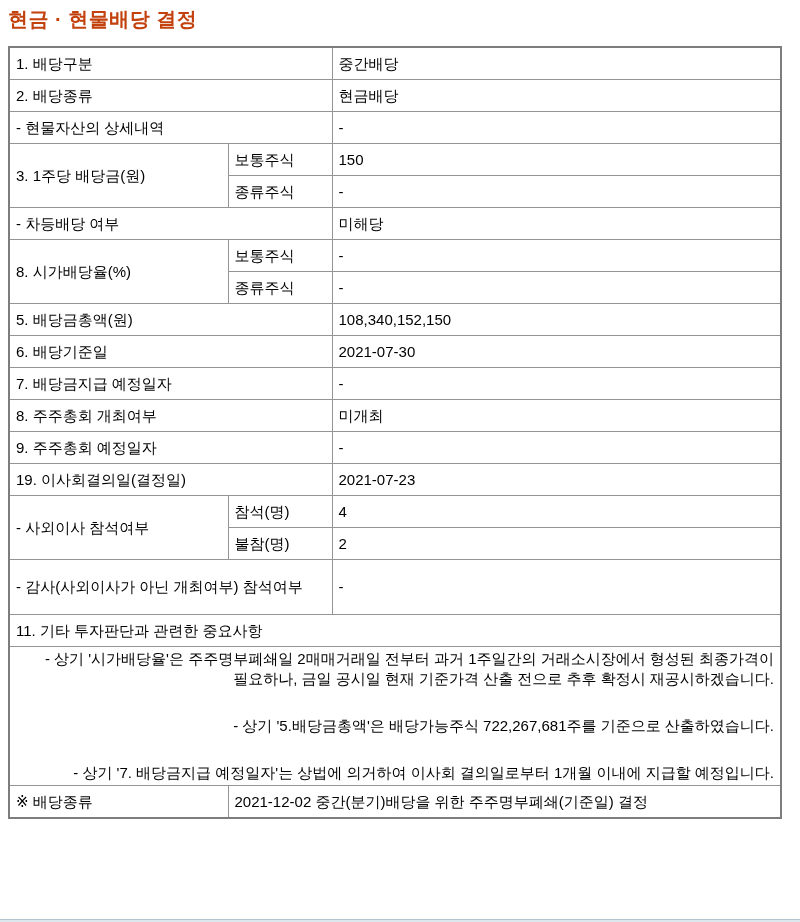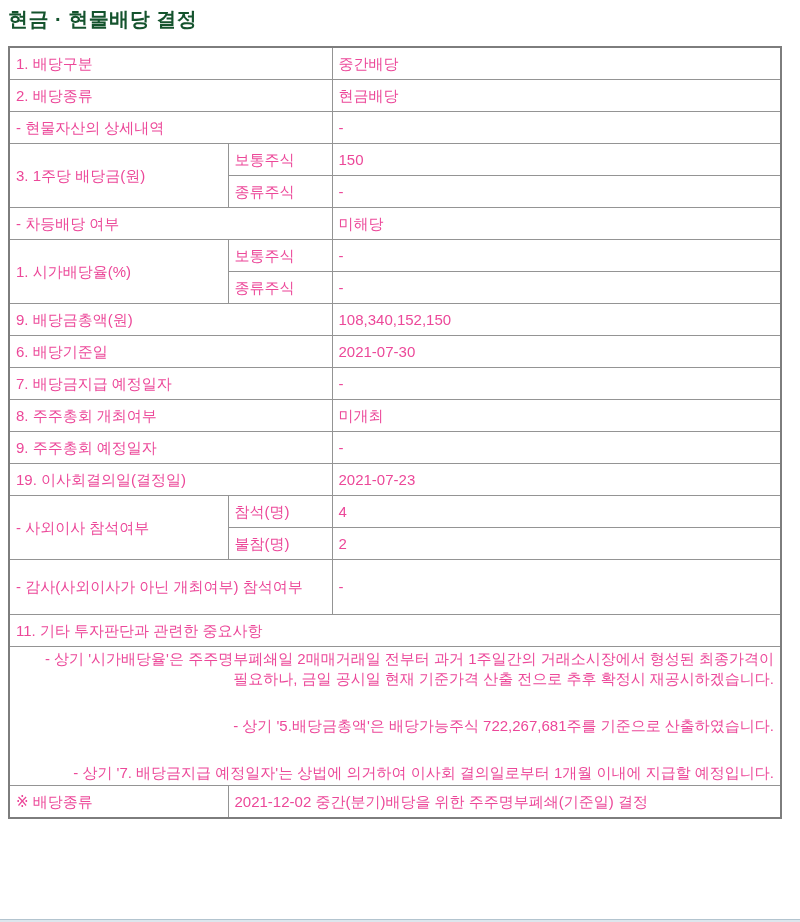--- a/index.html
+++ b/index.html
@@ -14,31 +14,31 @@
   .page {
     position: relative;
     width: 800px;
     height: 922px;
     background: #ffffff;
   }
   .doc-title {
     margin: 6px 0 0 8px;
     font-size: 20px;
     font-weight: bold;
-    color: #14532d;
+    color: #c2410c;
     letter-spacing: 0.5px;
   }
   table.disclosure {
     border-collapse: collapse;
     table-layout: fixed;
     width: 772px;
     margin: 13px 0 0 8px;
     border: 2px solid #7d7d7d;
     font-size: 15px;
-    color: #ec4899;
+    color: #000000;
   }
   table.disclosure td {
     border: 1px solid #949494;
     padding: 2px 6px 2px 6px;
     height: 27px;
     line-height: 20px;
     vertical-align: middle;
     overflow: hidden;
     white-space: normal;
     word-break: keep-all;
@@ -102,31 +102,31 @@
         <td>종류주식</td>
         <td>-</td>
       </tr>
 
       <tr>
         <td class="labelcell" colspan="2">- 차등배당 여부</td>
         <td>미해당</td>
       </tr>
 
       <tr>
-        <td class="labelcell" rowspan="2">1. 시가배당율(%)</td>
+        <td class="labelcell" rowspan="2">8. 시가배당율(%)</td>
         <td>보통주식</td>
         <td>-</td>
       </tr>
       <tr>
         <td>종류주식</td>
         <td>-</td>
       </tr>
 
       <tr>
-        <td class="labelcell" colspan="2">9. 배당금총액(원)</td>
+        <td class="labelcell" colspan="2">5. 배당금총액(원)</td>
         <td>108,340,152,150</td>
       </tr>
 
       <tr>
         <td class="labelcell" colspan="2">6. 배당기준일</td>
         <td>2021-07-30</td>
       </tr>
 
       <tr>
         <td class="labelcell" colspan="2">7. 배당금지급 예정일자</td>

